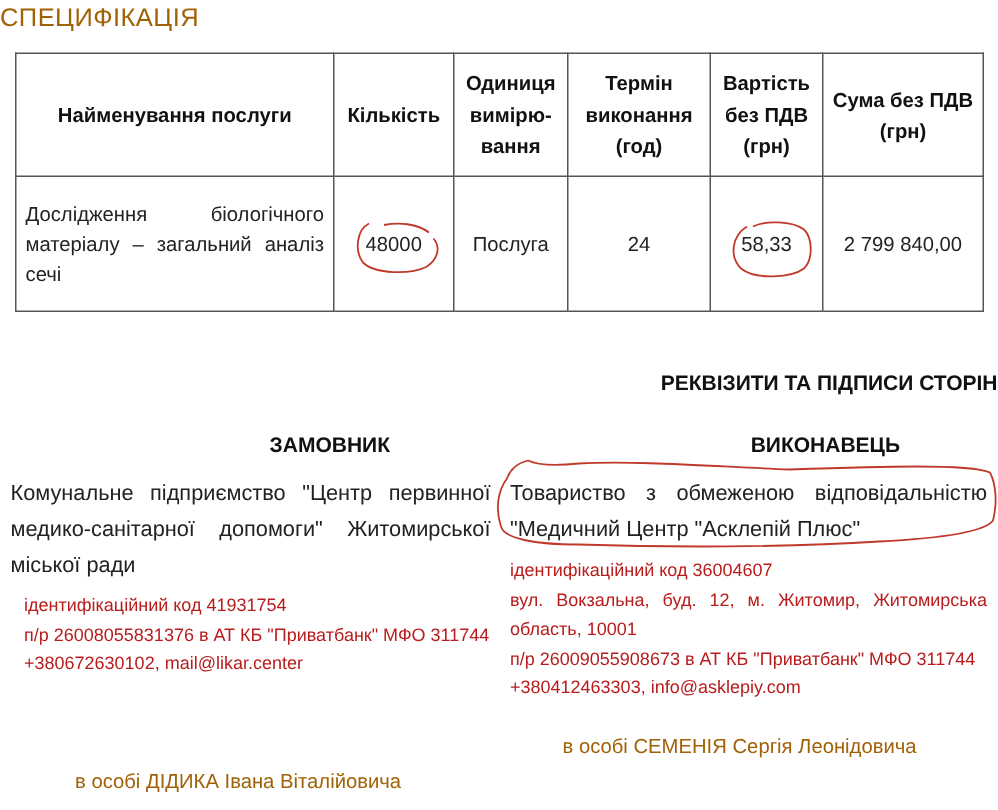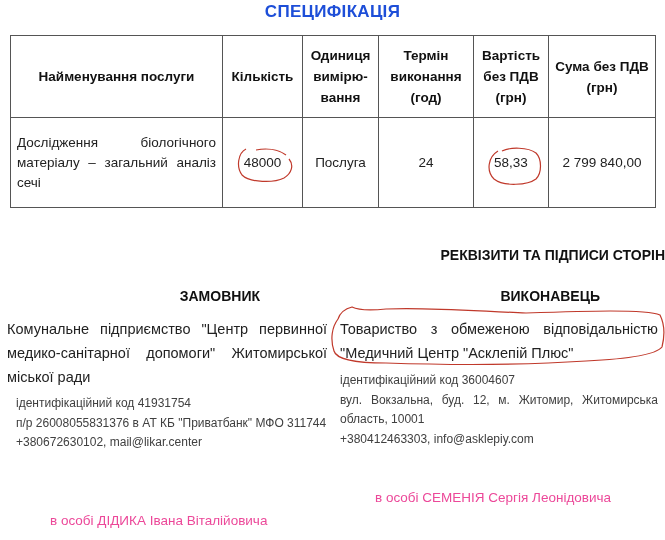--- a/index.html
+++ b/index.html
@@ -1,22 +1,22 @@
 <!DOCTYPE html>
 <html><head>
 <meta charset="utf-8">
 <style>
   html, body { margin: 0; padding: 0; }
   body {
     width: 665px; height: 540px; background: #ffffff; position: relative; overflow: hidden;
     font-family: "Liberation Sans", "DejaVu Sans", sans-serif; color: #222;
   }
   .title {
-    position: absolute; left: 0; width: 665px; top: 2px; text-align: center;
-    font-weight: bold; font-size: 17px; letter-spacing: 0.3px; color: #1d4ed8;
+    position: absolute; left: 0; width: 665px; top: 2px; 
+    font-weight: normal; font-size: 17px; letter-spacing: 0.3px; color: #a16207;
   }
   table.spec {
     position: absolute; left: 10px; top: 35px; border-collapse: collapse;
     font-size: 13.5px;
   }
   table.spec td, table.spec th {
     border: 1px solid #555; padding: 0 6px; vertical-align: middle;
   }
   table.spec th { font-weight: bold; text-align: center; line-height: 21px; height: 81px; color: #111; }
   table.spec td { height: 89px; text-align: center; }
@@ -24,22 +24,22 @@
   .circled { position: relative; display: inline-block; }
   .circled svg { position: absolute; left: -10px; top: -10px; pointer-events: none; }
   .req-title {
     position: absolute; left: 0; width: 665px; top: 247px; text-align: right;
     font-weight: bold; font-size: 14px; color: #111;
   }
   .party-title { position: absolute; top: 288px; font-weight: bold; font-size: 14px; color: #111; text-align: right; }
   .party-name {
     position: absolute; font-size: 14.5px; line-height: 24px; text-align: justify; color: #222;
   }
-  .details { position: absolute; font-size: 12px; line-height: 19.5px; color: #404040; }
-  .sign { position: absolute; font-size: 13.5px; color: #ec4899; }
+  .details { position: absolute; font-size: 12px; line-height: 19.5px; color: #b91c1c; }
+  .sign { position: absolute; font-size: 13.5px; color: #a16207; }
   .oval { position: absolute; pointer-events: none; }
 </style>
 </head>
 <body>
 
 <div class="title">СПЕЦИФІКАЦІЯ</div>
 
 <table class="spec">
   <tbody>
       <tr>
@@ -89,17 +89,18 @@
 
 <div class="details" style="left:16px;top:394px;width:318px">
   <div>ідентифікаційний код 41931754</div>
   <div>п/р 26008055831376 в АТ КБ "Приватбанк" МФО 311744</div>
   <div>+380672630102, mail@likar.center</div>
 </div>
 
 <div class="details" style="left:340px;top:371px;width:318px;text-align:justify">
   <div>ідентифікаційний код 36004607</div>
   <div>вул. Вокзальна, буд. 12, м. Житомир, Житомирська область, 10001</div>
+  <div>п/р 26009055908673 в АТ КБ "Приватбанк" МФО 311744</div>
   <div>+380412463303, info@asklepiy.com</div>
 </div>
 
 <div class="sign" style="left:375px;top:490px">в особі СЕМЕНІЯ Сергія Леонідовича</div>
 <div class="sign" style="left:50px;top:513px">в особі ДІДИКА Івана Віталійовича</div>
 
 </body></html>

